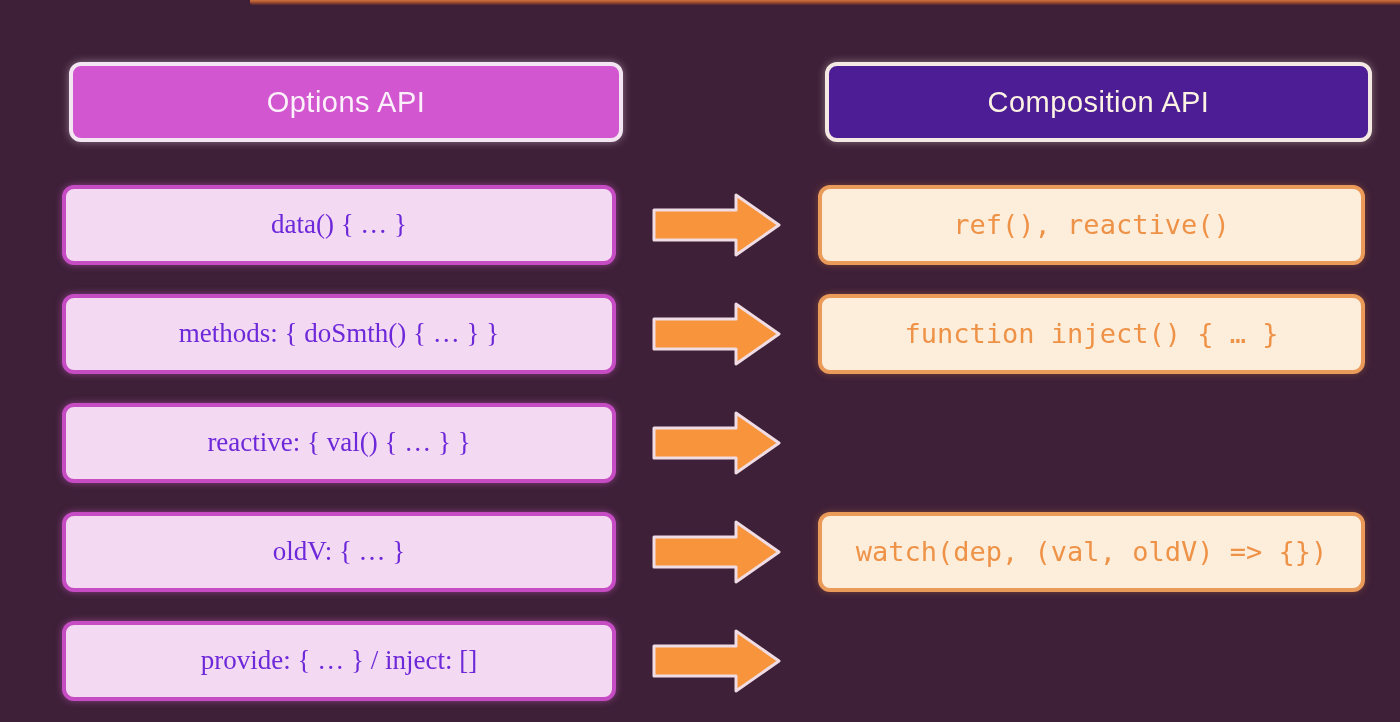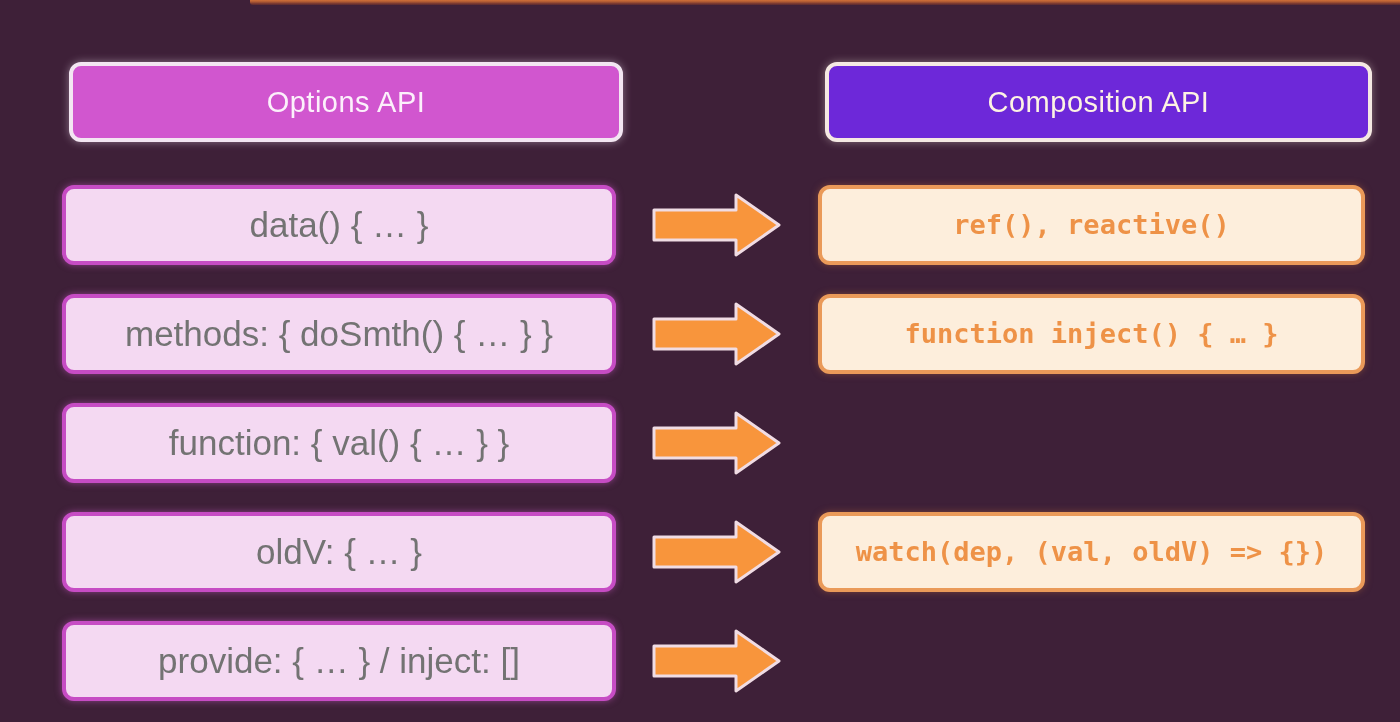--- a/index.html
+++ b/index.html
@@ -67,47 +67,46 @@
     box-shadow: 0 0 8px rgba(240,220,240,0.45);
     color: #fcf0fb;
     font-size: 29px;
     letter-spacing: 0.5px;
   }
   .header-right {
     position: absolute;
     left: 756px;
     top: 0;
     width: 547px;
-    background: #6d28d9;
+    background: #4c1d95;
     border: 4px solid #f5e9e3;
     box-shadow: 0 0 8px rgba(245,230,225,0.4);
     color: #fdf3e3;
     font-size: 29px;
     letter-spacing: 0.5px;
   }
   .opt-box {
     background: #f4d9f2;
     border: 4px solid #c64cc4;
     box-shadow: 0 0 7px rgba(205,90,200,0.55);
-    color: #737373;
-    font-family: Liberation Sans, sans-serif;
-    font-size: 35px;
+    color: #6d28d9;
+    font-family: Liberation Serif, serif;
+    font-size: 27px;
     white-space: pre-line;
     line-height: 1.15;
   }
   .comp-box {
     background: #fdeedc;
     border: 4px solid #ea9a59;
     box-shadow: 0 0 7px rgba(170,95,60,0.55);
     color: #ee9247;
     font-family: "DejaVu Sans Mono", monospace;
     font-size: 27px;
     white-space: pre-line;
     line-height: 1.15;
-    font-weight: bold;
   }
   .arrow-cell {
     display: flex;
     align-items: center;
     justify-content: center;
   }
   .arrow-cell svg {
     display: block;
   }
 </style>
@@ -139,21 +138,21 @@
       <div class="pill opt-box">methods: { doSmth() { … } }</div>
       <div class="arrow-cell">
         <svg width="130" height="66" viewBox="0 0 130 66">
           <polygon points="2,18 84,18 84,3 127,33 84,63 84,48 2,48" fill="#f8953c" stroke="#f0dce4" stroke-width="3" stroke-linejoin="round"></polygon>
         </svg>
       </div>
       <div class="pill comp-box">function inject() { … }</div>
     </div>
 
     <div class="row">
-      <div class="pill opt-box">function: { val() { … } }</div>
+      <div class="pill opt-box">reactive: { val() { … } }</div>
       <div class="arrow-cell">
         <svg width="130" height="66" viewBox="0 0 130 66">
           <polygon points="2,18 84,18 84,3 127,33 84,63 84,48 2,48" fill="#f8953c" stroke="#f0dce4" stroke-width="3" stroke-linejoin="round"></polygon>
         </svg>
       </div>
     </div>
 
     <div class="row">
       <div class="pill opt-box">oldV: { … }</div>
       <div class="arrow-cell">

